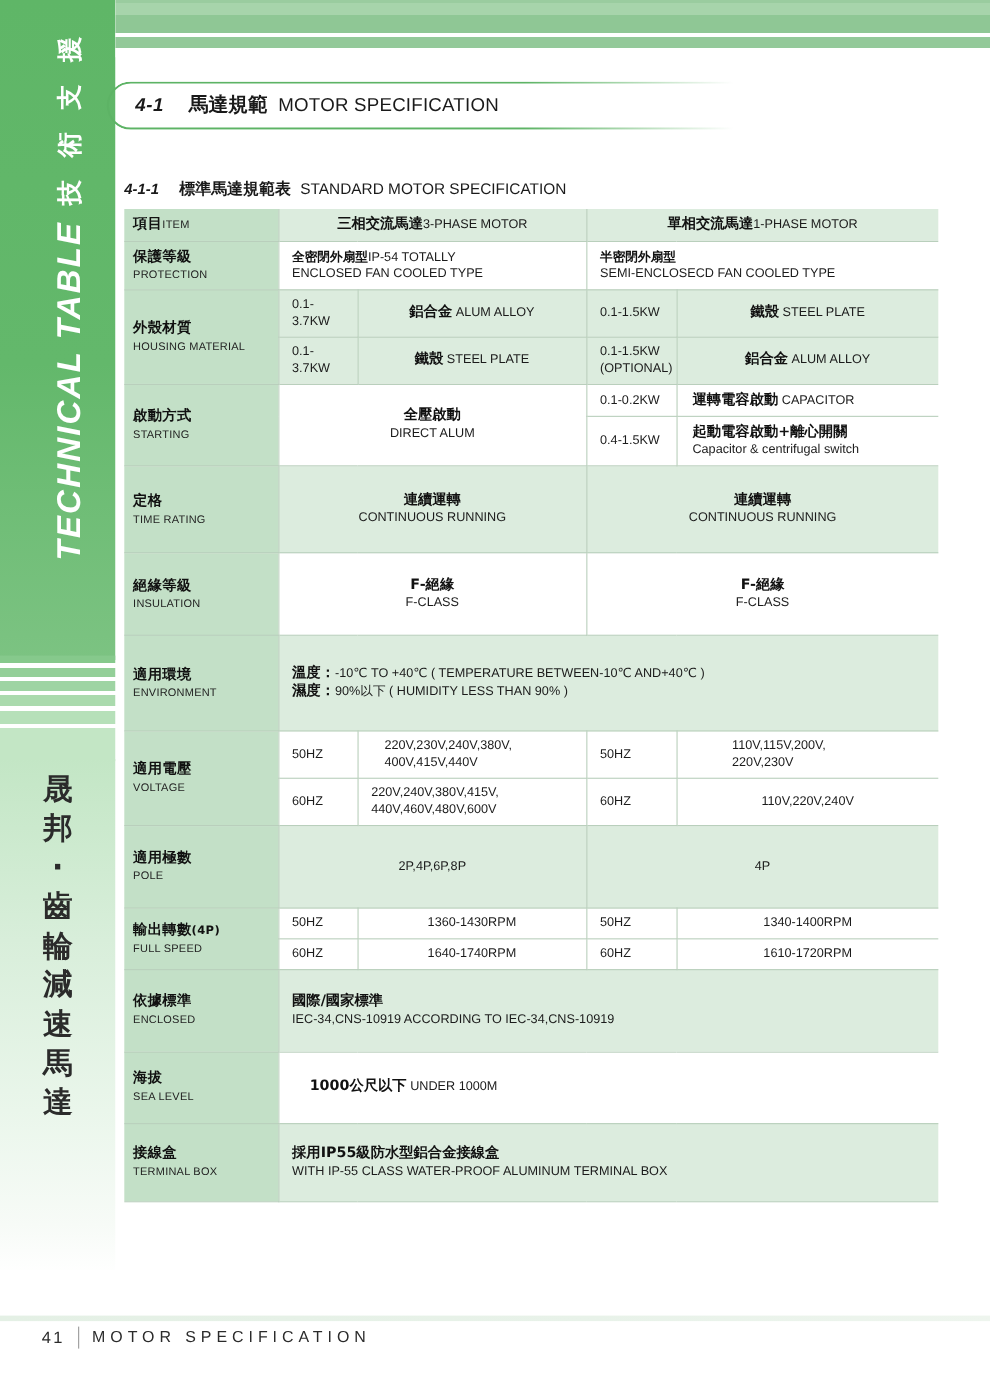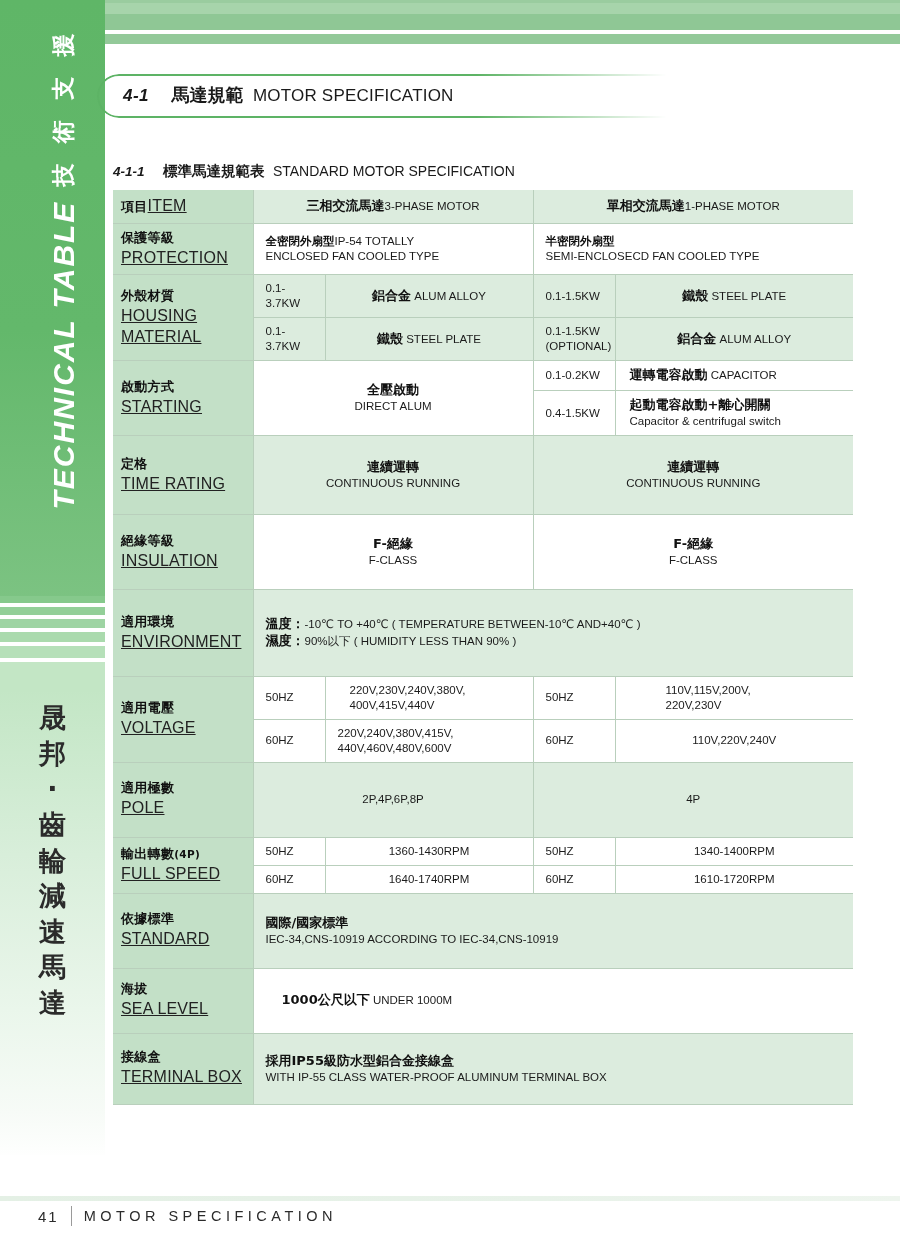--- a/index.html
+++ b/index.html
@@ -131,21 +131,21 @@
     width:140px;background:#c3e0c7;padding:8px 10px;
     border-right:1px solid #b9cfbc;
   }
   .lab-cn{
     font-weight:bold;font-size:13px;color:#111;display:block;
     font-family:"DejaVu Sans","Liberation Sans",sans-serif;
     letter-spacing:.3px;
   }
   .lab-cn small{font-size:10.5px;font-weight:bold;}
   .lab-en{
-    font-size:16px;color:#222;display:block;letter-spacing:.2px;margin-top:1px;text-decoration:underline;
+    font-size:10px;color:#222;display:block;letter-spacing:.2px;margin-top:1px;
   }
 
   .tint  {background:#dcecde;}
   .white {background:#ffffff;}
 
   .cn{
     font-weight:bold;
     font-family:"DejaVu Sans","Liberation Sans",sans-serif;
     color:#111;
   }
@@ -406,21 +406,21 @@
     <tr class="rowline">
       <td class="white hz" style="padding-left:12px">60HZ</td>
       <td class="white ctr">1640-1740RPM</td>
       <td class="white hz" style="padding-left:12px">60HZ</td>
       <td class="white ctr nb-right">1610-1720RPM</td>
     </tr>
 
     <tr class="rowline">
       <td class="lab" style="height:62px">
         <span class="lab-cn">依據標準</span>
-        <span class="lab-en">STANDARD</span>
+        <span class="lab-en">ENCLOSED</span>
       </td>
       <td class="tint lft two-line nb-right" colspan="4" style="padding-left:12px">
         <div><span class="cn big-cn">國際/國家標準</span></div>
         <div><span class="en">IEC-34,CNS-10919 ACCORDING TO IEC-34,CNS-10919</span></div>
       </td>
     </tr>
 
     <tr class="rowline">
       <td class="lab" style="height:52px">
         <span class="lab-cn">海拔</span>

